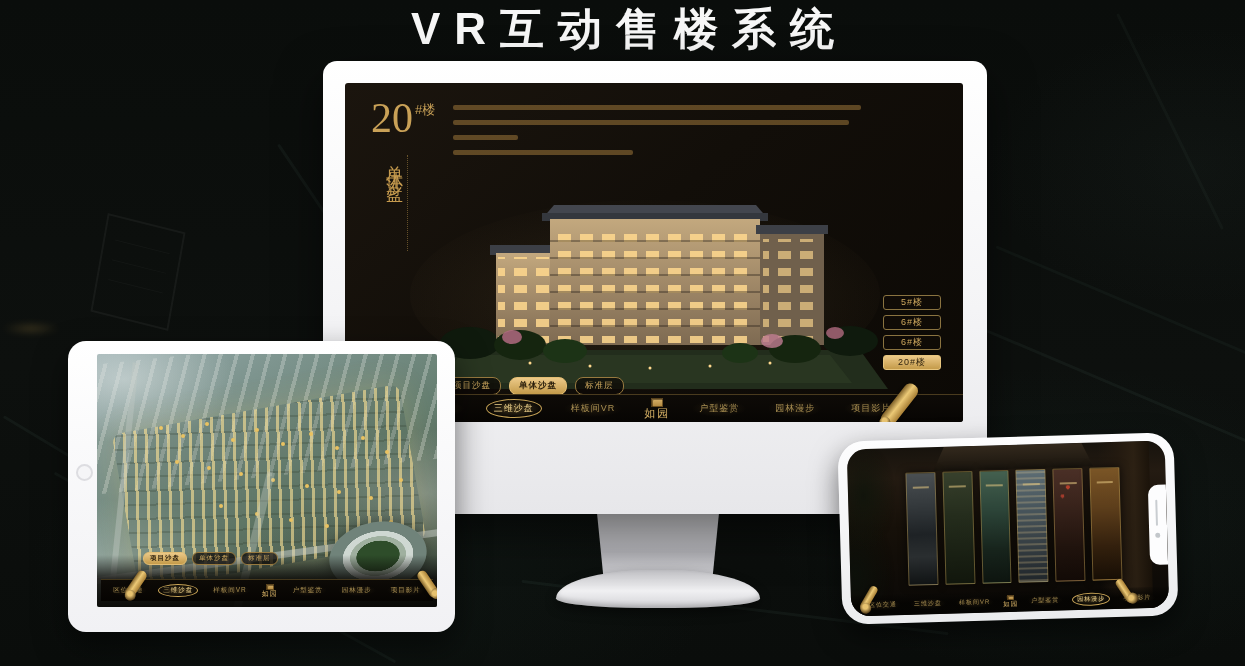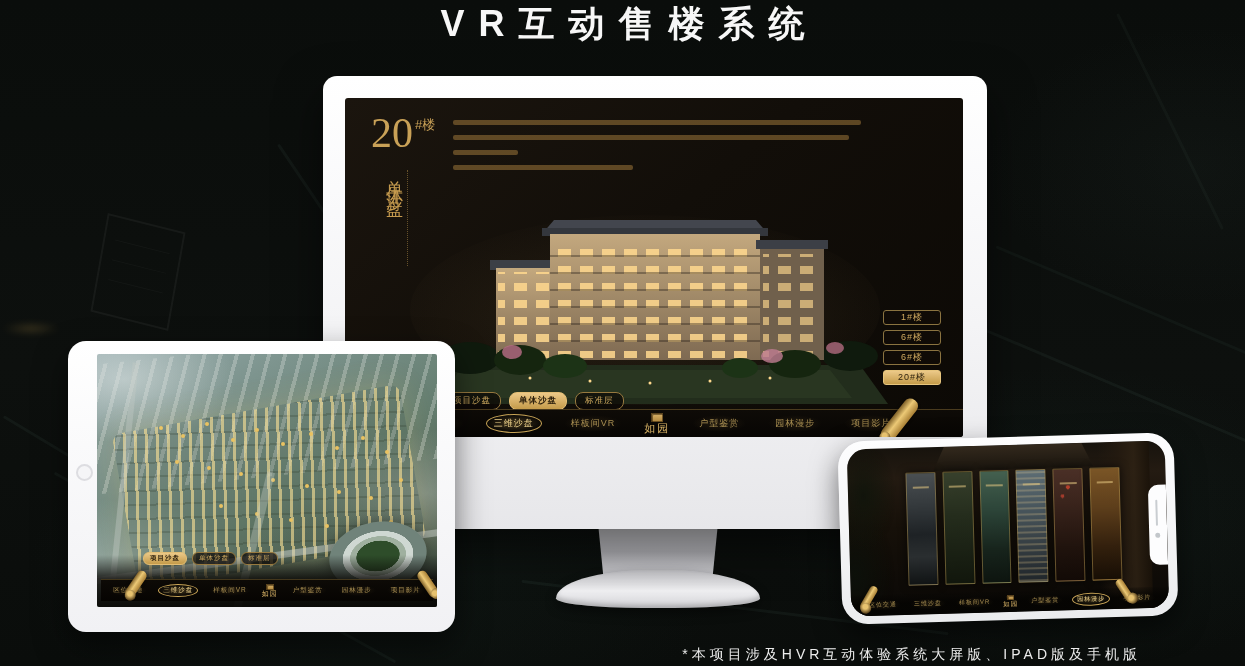--- a/index.html
+++ b/index.html
@@ -23,21 +23,21 @@
   .r7{left:1050px;top:120px;width:240px;transform:rotate(64deg);opacity:.7;}
   .bg-sign { position:absolute; left:98px; top:222px; width:80px; height:100px;
     border:2px solid rgba(210,210,210,.055); transform:rotate(10deg) skewY(4deg); }
   .bg-sign i { position:absolute; left:10px; right:10px; height:1px; background:rgba(210,210,210,.04); display:block;}
   .bg-sign i:nth-child(1){top:22px}.bg-sign i:nth-child(2){top:42px}.bg-sign i:nth-child(3){top:62px}
   .bg-gold-smudge { position:absolute; left:2px; top:322px; width:58px; height:13px;
     background:radial-gradient(closest-side, rgba(205,165,80,.5), transparent); filter:blur(3px); opacity:.45; }
 
   
   .page-title { position:absolute; left:0; right:0; top:0; text-align:center;
-    font-size:36px; font-weight:bold; letter-spacing:14px; text-indent:14px; color:#f7f7f7; }
+    font-size:44px; font-weight:bold; letter-spacing:14px; text-indent:14px; color:#f7f7f7; }
   .footnote { position:absolute; right:104px; bottom:2px; font-size:14px;
     letter-spacing:4px; color:#ececec; }
 
   
   .pill { font-size:8.5px; letter-spacing:1px; color:#cfa95f; padding:2px 9px;
     border:1px solid #97793f; border-radius:8px; background:rgba(12,9,5,.72); white-space:nowrap;text-align:right; }
   .pill.active { background:linear-gradient(180deg,#ecc988,#c49b4a); color:#2b1f0c; border-color:#e2bd74; font-weight:bold; }
   .nav-item { font-size:9px; letter-spacing:1px; color:#a98f52; white-space:nowrap; padding:2px 7px;
     background:radial-gradient(closest-side, rgba(90,70,35,.28), transparent); border-radius:50%; }
   .nav-item.active { border:1px solid #c9a557; color:#ecd08a;
@@ -45,21 +45,21 @@
   .nav-logo { display:flex; flex-direction:column; align-items:center; line-height:1; }
   .seal { width:12px; height:9px; border-radius:1px; background:linear-gradient(#dcb66e,#ae853c);
     box-shadow:inset 0 0 0 1px rgba(60,40,10,.6), inset 2px 2px 0 rgba(40,25,5,.5); margin-bottom:1px;}
   .logo-text { font-family:"Liberation Serif", serif; font-size:11px; color:#dcb668; letter-spacing:2px; }
   .scroll-orn { position:absolute; background:linear-gradient(90deg,#7d5f28,#ecc976 45%,#a87f35);
     border-radius:7px; box-shadow:0 1px 3px rgba(0,0,0,.6); }
   .scroll-orn::after { content:""; position:absolute; left:1px; bottom:-3px; width:11px; height:11px;
     border-radius:50%; background:radial-gradient(circle at 40% 40%, #e7c26f 25%, #5a431d 70%); }
 
   
-  .monitor { position:absolute; left:323px; top:76px; width:664px; height:453px; border-radius:14px;
+  .monitor { position:absolute; left:323px; top:61px; width:664px; height:453px; border-radius:14px;
     background:linear-gradient(180deg,#ffffff,#f4f4f6 55%,#e7e7ea);
     box-shadow:0 18px 45px rgba(0,0,0,.55); }
   .stand-neck { position:absolute; left:590px; top:511px; width:136px; height:68px;
     background:linear-gradient(180deg,#dcdcdf,#b4b4b9 60%,#cfcfd3);
     clip-path:polygon(5% 0, 95% 0, 90% 100%, 10% 100%); }
   .stand-base { position:absolute; left:556px; top:570px; width:204px; height:38px;
     background:linear-gradient(180deg,#c2c2c6,#f0f0f2 55%,#d2d2d6);
     border-radius:50% 50% 46% 46% / 80% 80% 28% 28%;
     box-shadow:inset 0 -3px 5px rgba(0,0,0,.2), 0 5px 12px rgba(0,0,0,.45); }
   .m-screen { position:absolute; left:22px; top:22px; width:618px; height:339px; overflow:hidden;
@@ -270,21 +270,21 @@
             <circle cx="130" cy="218" r="1.5"></circle>
               <circle cx="190" cy="221" r="1.5"></circle>
               <circle cx="250" cy="223" r="1.5"></circle>
             <circle cx="310" cy="221" r="1.5"></circle>
               <circle cx="370" cy="218" r="1.5"></circle>
           </g>
         </svg>
       </div>
 
       <div class="floor-btns">
-        <div class="fb">1#楼</div>
+        <div class="fb">5#楼</div>
         <div class="fb">6#楼</div>
         <div class="fb">6#楼</div>
         <div class="fb active">20#楼</div>
       </div>
 
       <div class="m-subnav">
         <div class="pill">项目沙盘</div>
         <div class="pill active">单体沙盘</div>
         <div class="pill">标准层</div>
       </div>
@@ -372,14 +372,13 @@
       <div class="scroll-orn p-scroll-l"></div>
       <div class="scroll-orn p-scroll-r"></div>
 
       <div class="p-notch">
         <div class="slit"></div>
         <div class="cam"></div>
       </div>
     </div>
   </div>
 
-  <div class="footnote">*本项目涉及HVR互动体验系统大屏版、IPAD版及手机版</div>
 </div>
 
 </body></html>

